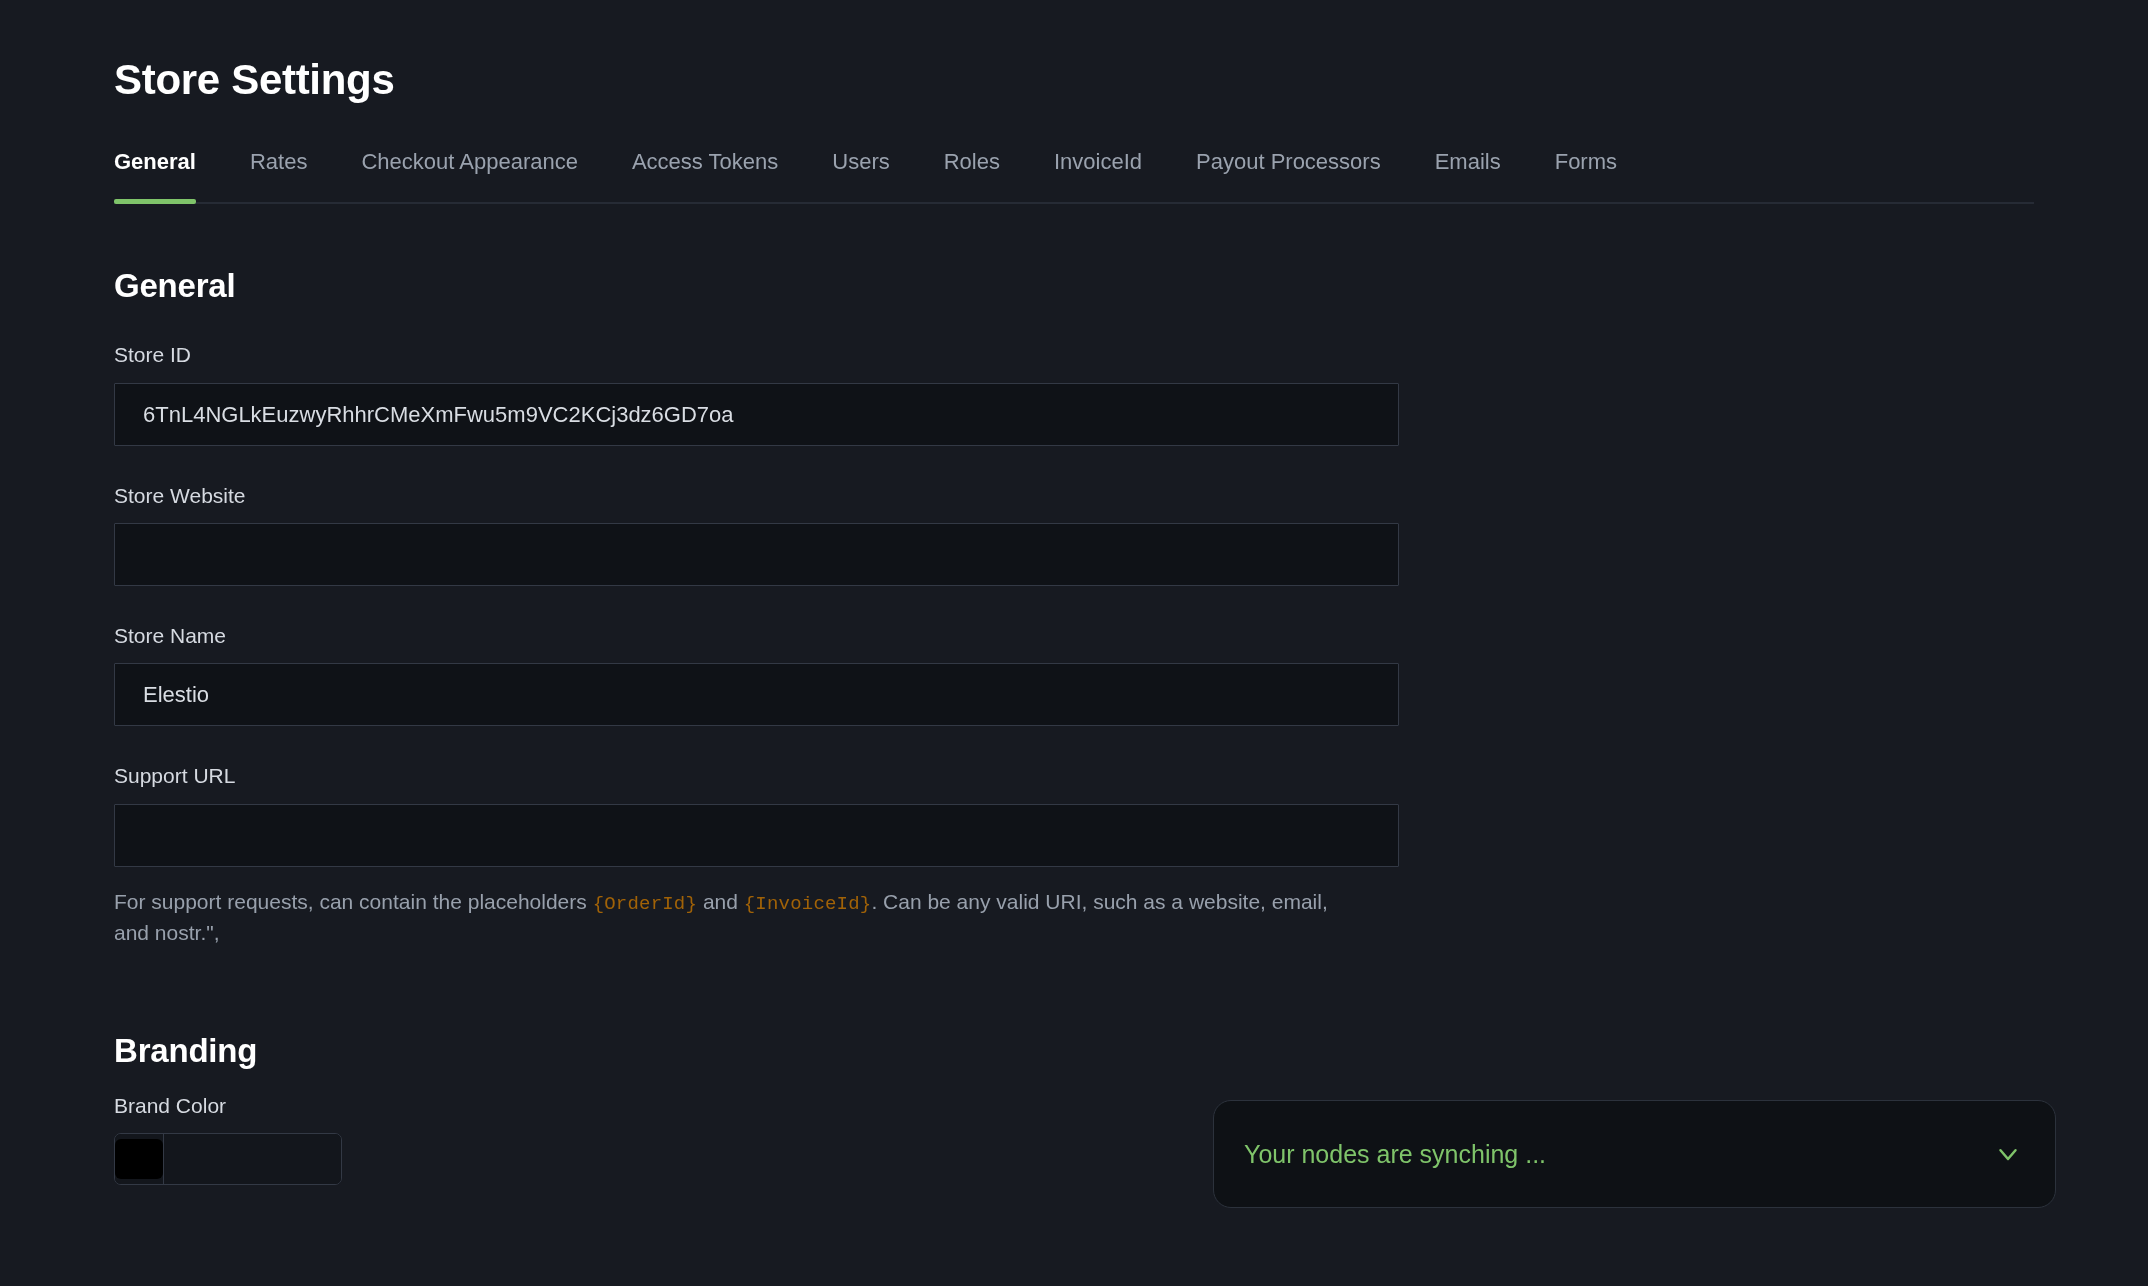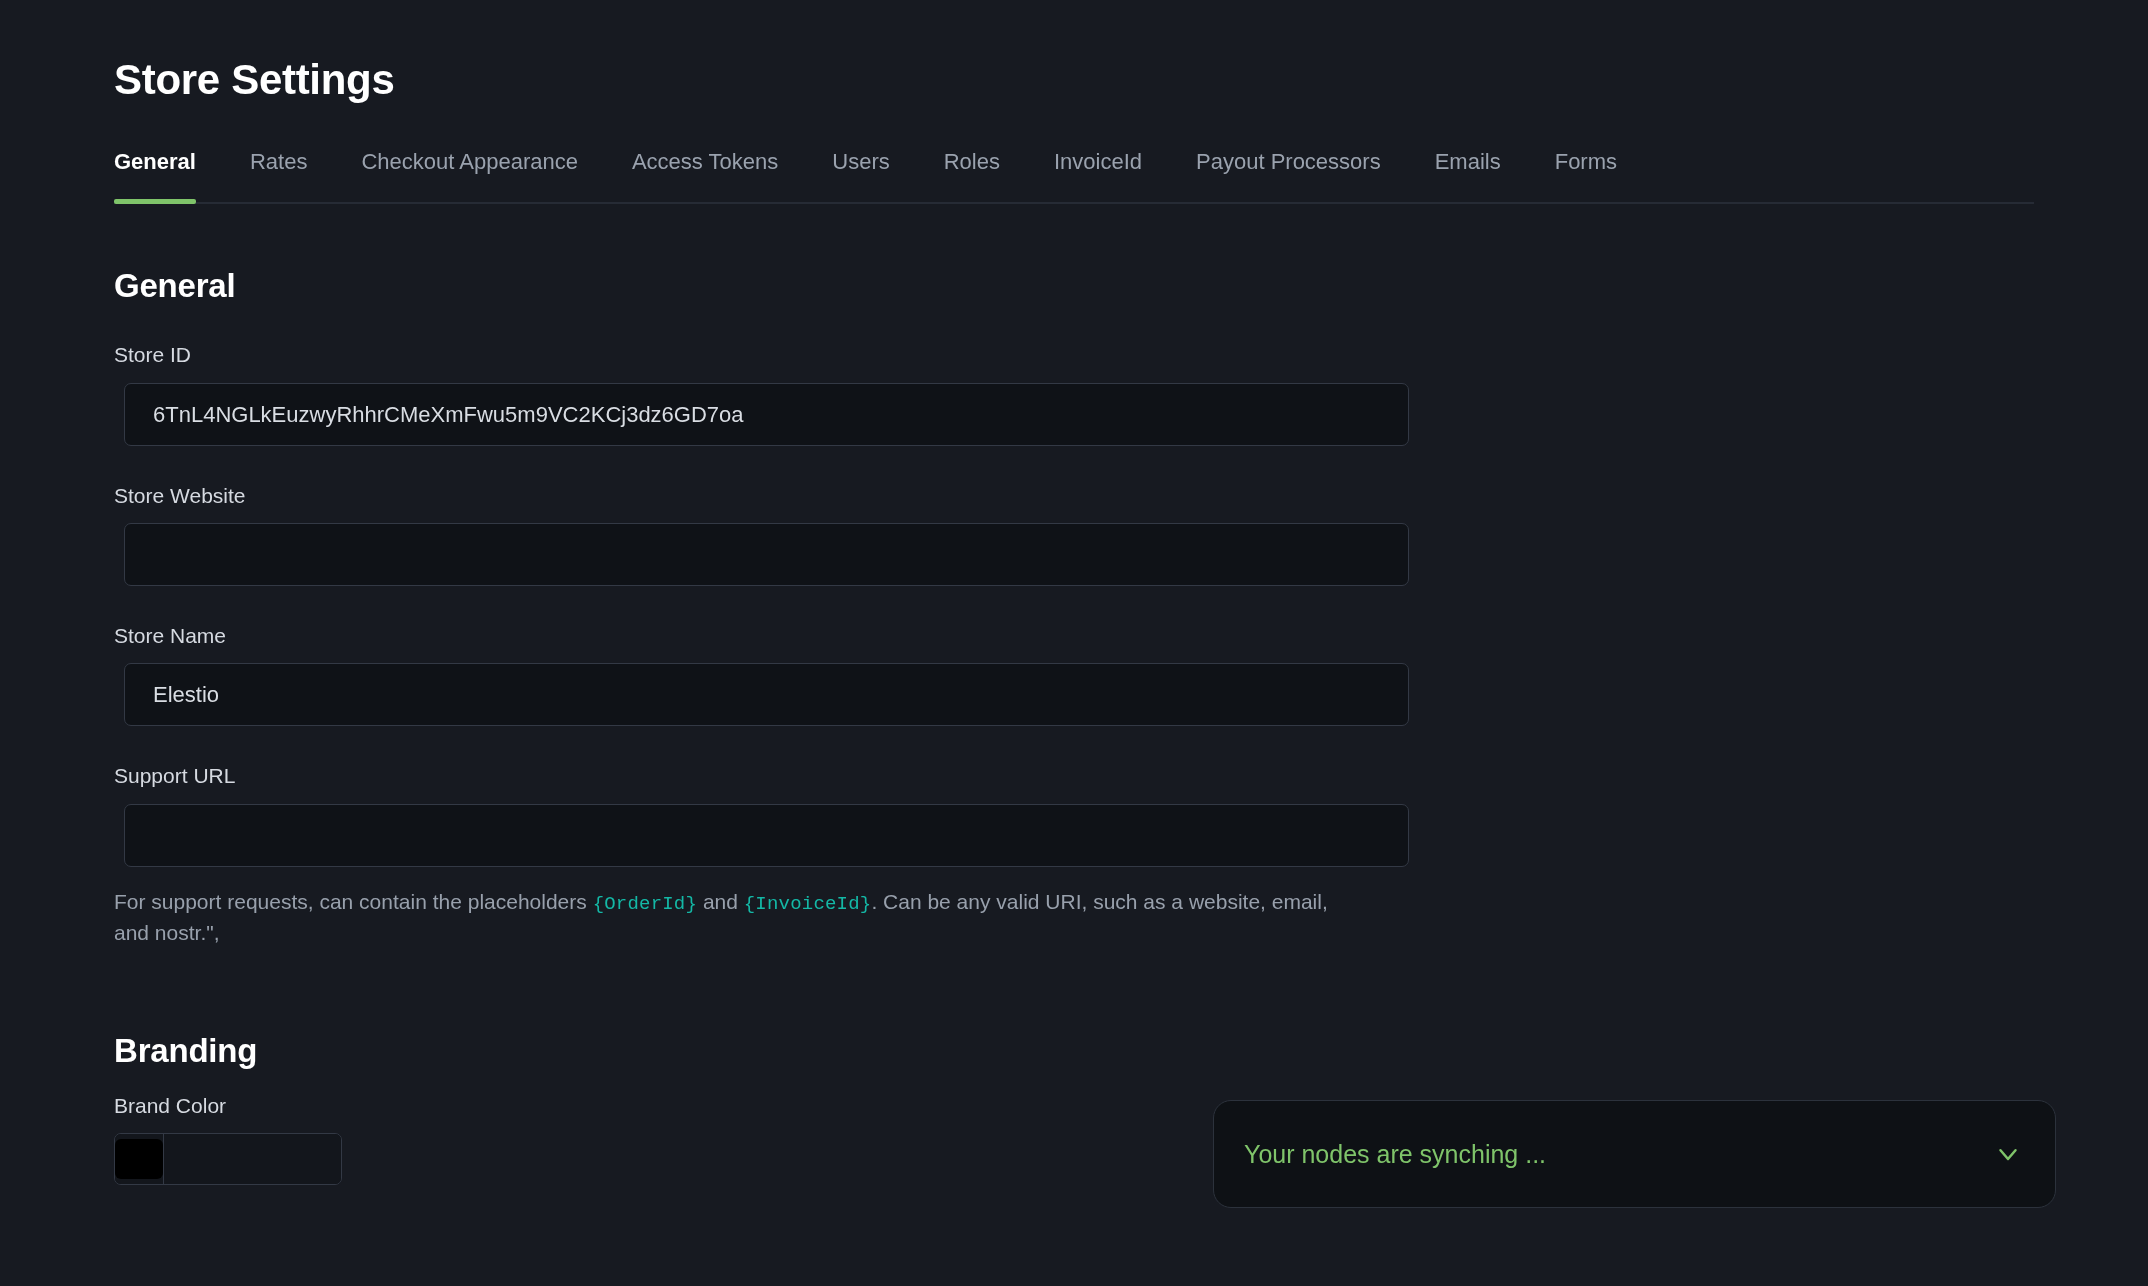--- a/index.html
+++ b/index.html
@@ -91,42 +91,41 @@
     color: #d6dae1;
     margin-bottom: 14px;
     line-height: 1.3;
   }
   .text-input {
     display: block;
     width: 1285px;
     height: 63px;
     background: #0f1217;
     border: 1px solid #333945;
-    border-radius: 7px;
+    border-radius: 1px;
     color: #d9dde3;
     font-family: "Liberation Sans", sans-serif;
     font-size: 22px;
     padding: 0 28px;
     outline: none;
     line-height: 63px;
-    margin-left: 10px;
   }
   .text-input::placeholder { color: #5b626e; }
 
   .help-text {
     margin-top: 20px;
     width: 1240px;
     font-size: 21px;
     line-height: 1.45;
     color: #98a0ac;
   }
   .help-text code {
     font-family: "Liberation Mono", monospace;
     font-size: 19px;
-    color: #14b8a6;
+    color: #a16207;
     letter-spacing: 0.2px;
   }
 
   
   .color-group {
     display: flex;
     align-items: stretch;
     width: 228px;
     height: 52px;
     margin-top: 14px;

